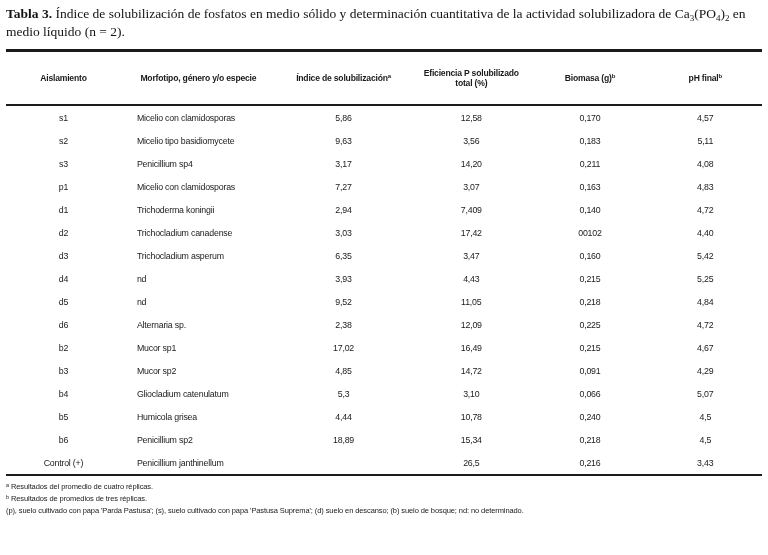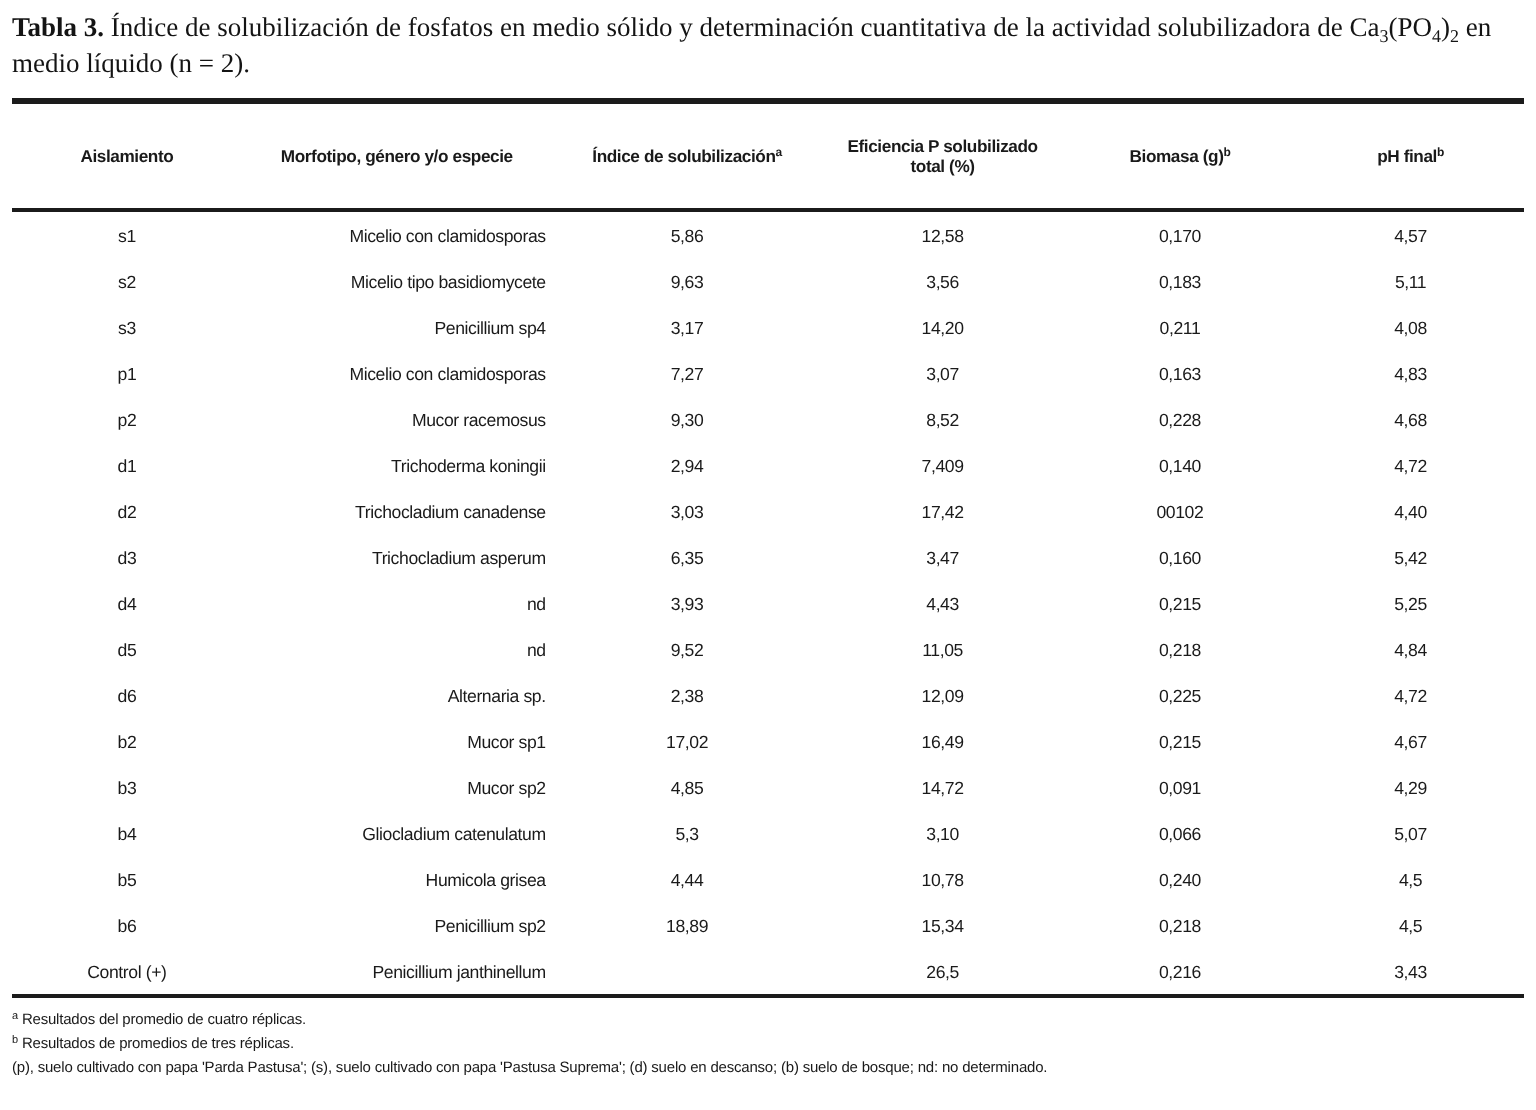--- a/index.html
+++ b/index.html
@@ -67,21 +67,21 @@
     letter-spacing: -0.2px;
     text-align: center;
     vertical-align: middle;
     height: 23px;
     padding: 0 3px;
     color: #1a1a1a;
     white-space: nowrap;
     overflow: hidden;
   }
   tbody td.species {
-    text-align: right;
+    text-align: left;
     padding-left: 16px;
   }
   
   .footnotes {
     margin-top: 5px;
     font-size: 7.5px;
     line-height: 12px;
     letter-spacing: -0.1px;
     color: #1a1a1a;
   }
@@ -147,28 +147,20 @@
         </tr>
         <tr>
           <td>p1</td>
           <td class="species">Micelio con clamidosporas</td>
           <td>7,27</td>
           <td>3,07</td>
           <td>0,163</td>
           <td>4,83</td>
         </tr>
         <tr>
-          <td>p2</td>
-          <td class="species">Mucor racemosus</td>
-          <td>9,30</td>
-          <td>8,52</td>
-          <td>0,228</td>
-          <td>4,68</td>
-        </tr>
-        <tr>
           <td>d1</td>
           <td class="species">Trichoderma koningii</td>
           <td>2,94</td>
           <td>7,409</td>
           <td>0,140</td>
           <td>4,72</td>
         </tr>
         <tr>
           <td>d2</td>
           <td class="species">Trichocladium canadense</td>

